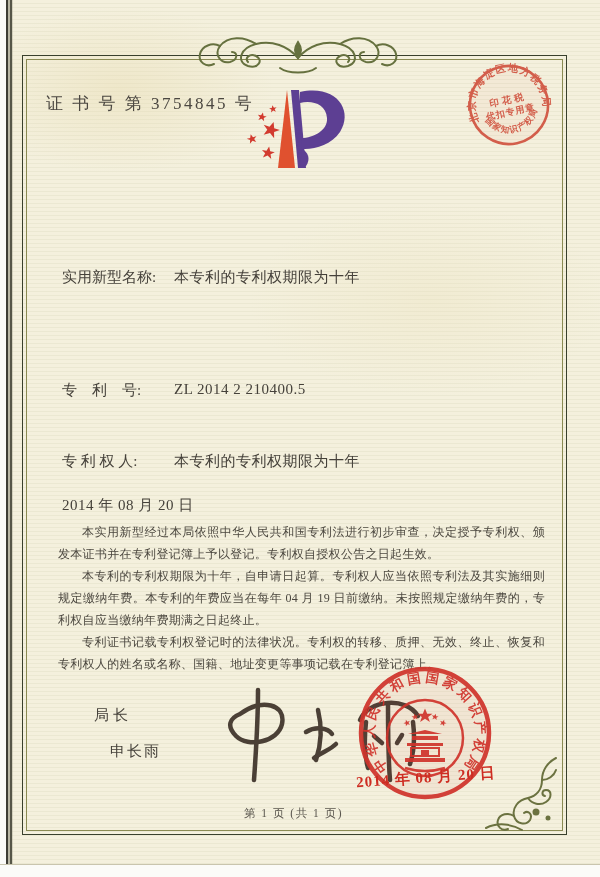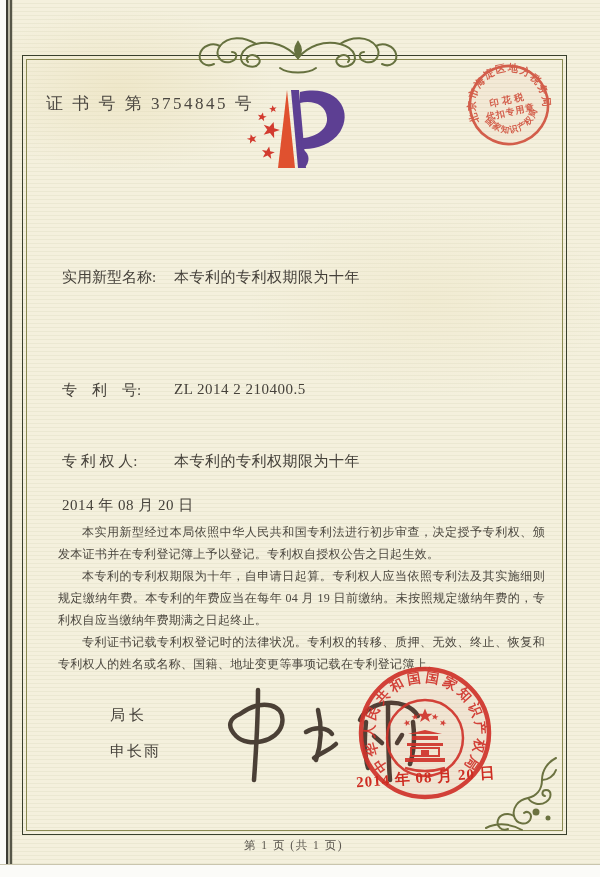--- a/index.html
+++ b/index.html
@@ -17,29 +17,29 @@
   .frame-outer{position:absolute;left:22px;top:55px;width:543px;height:778px;border:1.6px solid #39402c;}
   .frame-inner{position:absolute;left:3px;top:3px;right:3px;bottom:3px;border:1px solid #8a8a52;}
   .cert-no{position:absolute;left:46px;top:92px;font-size:17px;letter-spacing:2.5px;color:#4b4741;}
   .title{position:absolute;left:22px;width:543px;top:183px;text-align:center;
     font-size:33px;font-weight:bold;letter-spacing:11px;color:#474039;text-indent:11px;}
   .field-row{position:absolute;left:62px;width:480px;font-size:15px;color:#45413a;display:flex;}
   .field-label{flex:0 0 112px;white-space:nowrap;}
   .field-value{white-space:nowrap;letter-spacing:.5px;}
   .paras{position:absolute;left:58px;top:521px;width:487px;}
   .paras p{margin:0;font-size:12px;line-height:22px;text-align:justify;text-indent:2em;color:#4b473f;letter-spacing:.3px;}
-  .signoff-title{position:absolute;left:110px;top:706px;font-size:15px;letter-spacing:4px;color:#45413a;}
+  .signoff-title{position:absolute;left:94px;top:706px;font-size:15px;letter-spacing:4px;color:#45413a;}
   .signoff-name{position:absolute;left:110px;top:742px;font-size:15px;letter-spacing:2px;color:#45413a;}
   .signature{position:absolute;left:210px;top:680px;width:255px;height:112px;}
   .seal{position:absolute;left:352px;top:660px;width:146px;height:146px;opacity:.93;}
   .seal-date{position:absolute;left:356px;top:768px;width:150px;font-size:15px;color:#ce2d22;
     letter-spacing:1px;transform:rotate(-4deg);white-space:nowrap;font-weight:bold;}
   .stamp{position:absolute;left:466px;top:62px;width:86px;height:86px;transform:rotate(-12deg);opacity:.88;}
   .footer{position:absolute;left:22px;width:543px;top:806px;text-align:center;font-size:11.5px;
-    letter-spacing:1.5px;color:#5a564e;margin-top:32px;}
+    letter-spacing:1.5px;color:#5a564e;}
   .logo{position:absolute;left:228px;top:76px;width:164px;height:108px;}
   .ornament-top{position:absolute;left:192px;top:28px;width:212px;height:52px;}
   .ornament-corner{position:absolute;left:478px;top:752px;width:84px;height:84px;}
 </style>
 </head>
 <body>
 
 <div class="page">
 
   <div class="scan-edge-left"></div>

